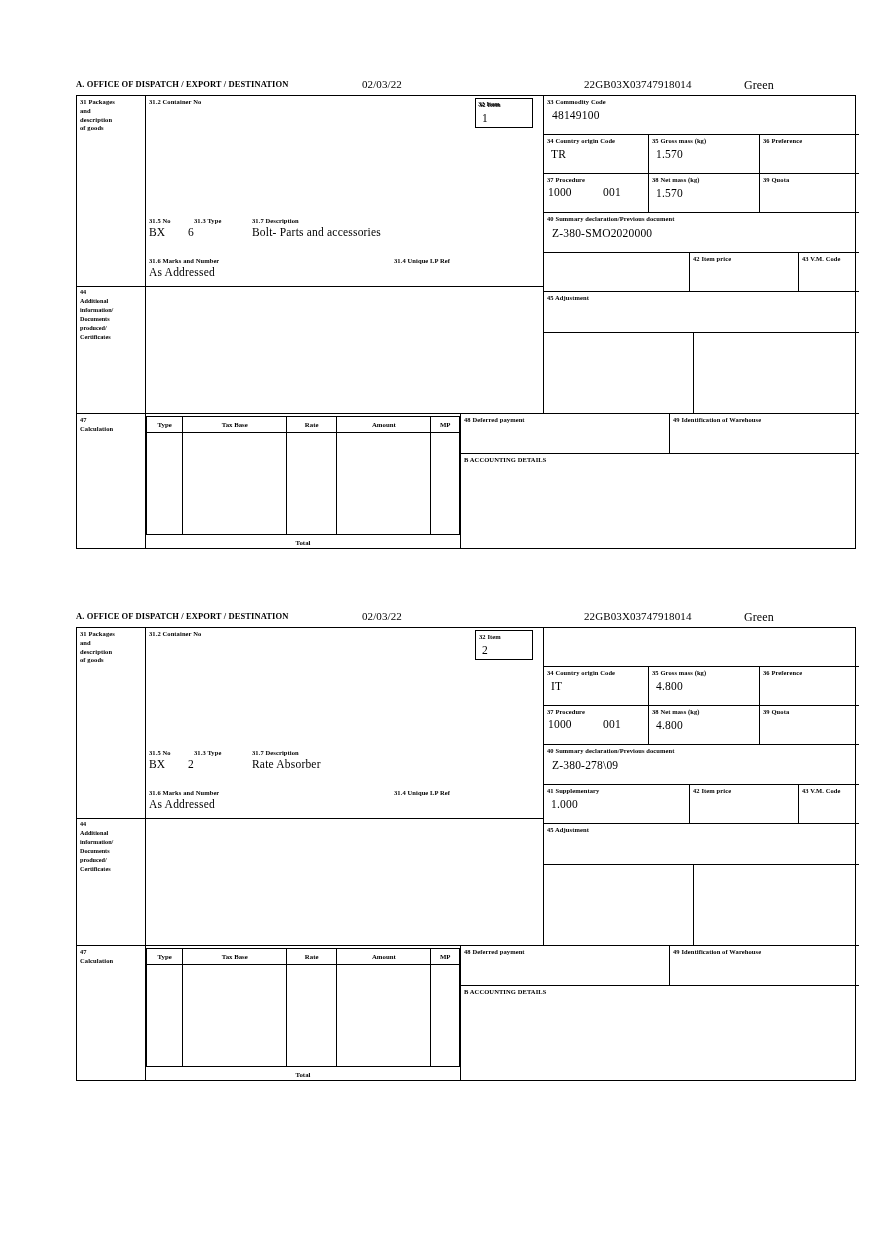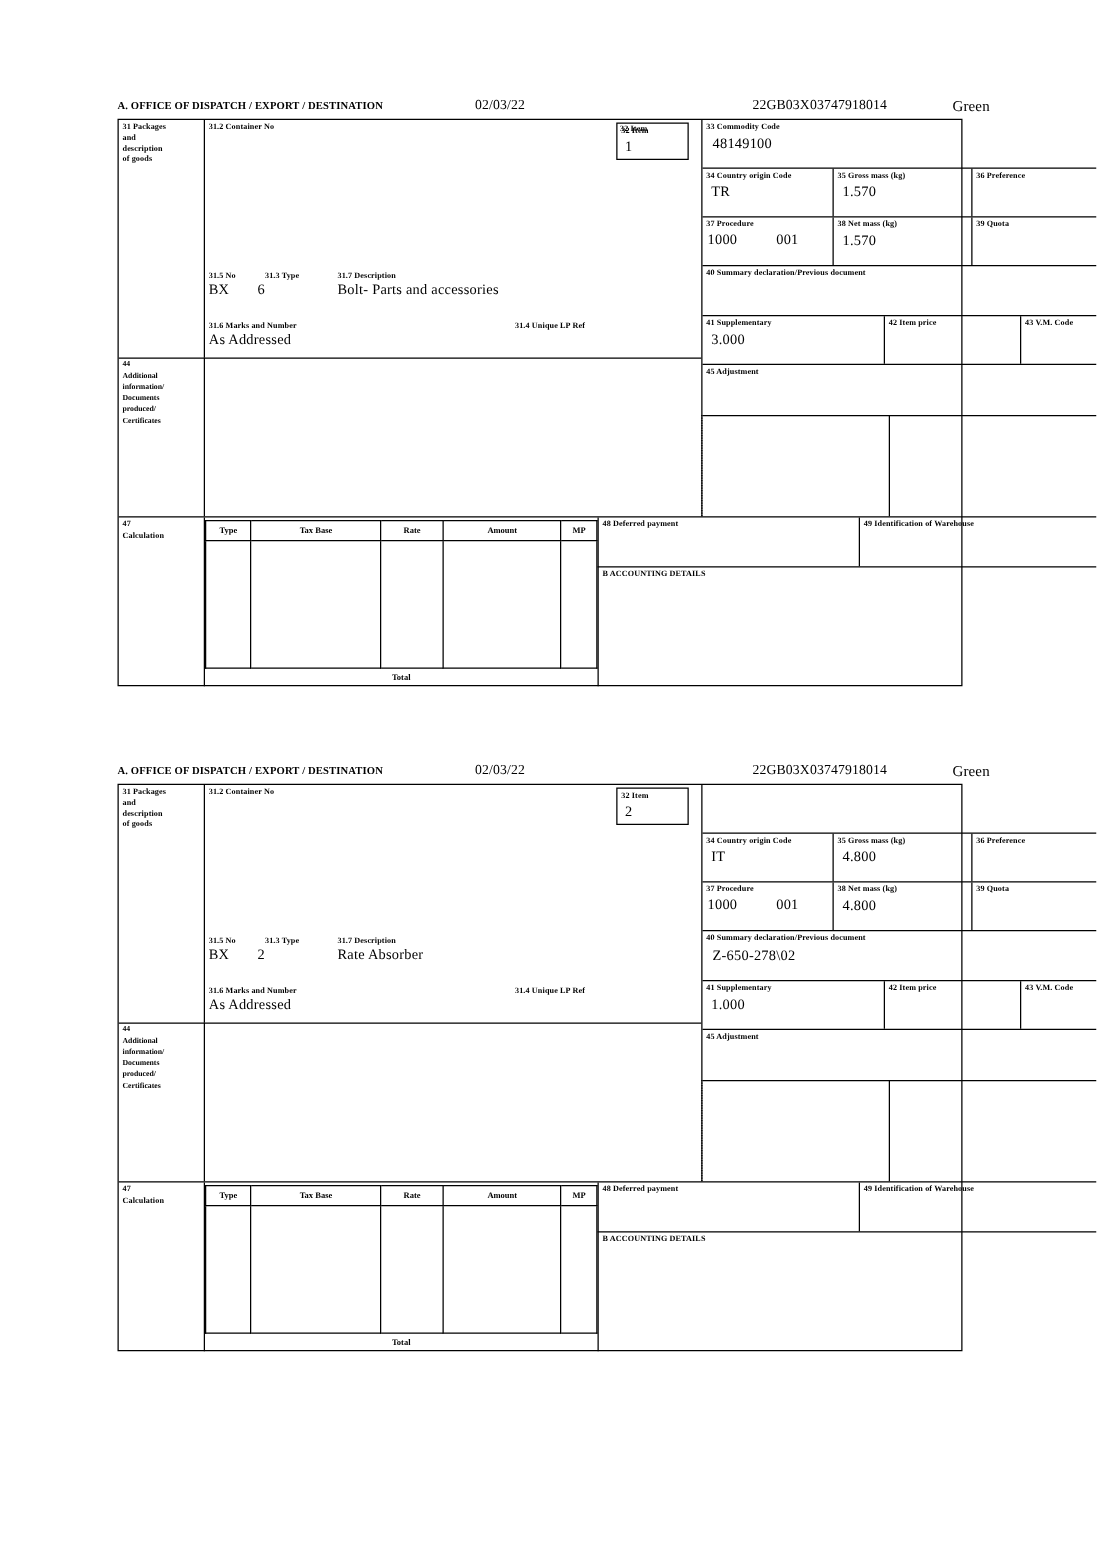--- a/index.html
+++ b/index.html
@@ -14,22 +14,22 @@
     color: #000000;
     position: relative;
   }
   .page {
     position: relative;
     width: 882px;
     height: 1250px;
   }
   .form {
     position: absolute;
-    left: 94px;
-    width: 676px;
+    left: 76px;
+    width: 780px;
   }
   .form-1 { top: 78px; }
   .form-2 { top: 610px; }
 
   
   .hdr {
     position: relative;
     height: 17px;
     font-size: 8.5px;
     font-weight: bold;
@@ -234,27 +234,24 @@
       </div>
       <div class="cell" style="left:682px;top:78px;width:0;height:38px;border-left:1px solid #000;"></div>
       <div class="cell pad" style="left:683px;top:78px;width:99px;height:38px;">
         <div class="lbl">39 Quota</div>
         <div class="val" style="padding-left:4px;padding-top:2px;"></div>
       </div>
       <div class="cell" style="left:467px;top:116px;width:315px;height:0;border-top:1px solid #000;"></div>
 
       <div class="cell pad" style="left:467px;top:117px;width:315px;height:39px;">
         <div class="lbl">40 Summary declaration/Previous document</div>
+        <div class="val" style="padding-left:5px;padding-top:3px;">Z-380-SMO2020000</div>
       </div>
       <div class="cell" style="left:467px;top:156px;width:315px;height:0;border-top:1px solid #000;"></div>
 
-      <div class="cell pad" style="left:467px;top:157px;width:145px;height:38px;">
-        <div class="lbl">41 Supplementary</div>
-        <div class="val" style="padding-left:4px;padding-top:2px;">3.000</div>
-      </div>
       <div class="cell" style="left:612px;top:157px;width:0;height:38px;border-left:1px solid #000;"></div>
       <div class="cell pad" style="left:613px;top:157px;width:108px;height:38px;">
         <div class="lbl">42 Item price</div>
         <div class="val" style="padding-left:4px;padding-top:2px;"></div>
       </div>
       <div class="cell" style="left:721px;top:157px;width:0;height:38px;border-left:1px solid #000;"></div>
       <div class="cell pad" style="left:722px;top:157px;width:60px;height:38px;">
         <div class="lbl">43 V.M. Code</div>
         <div class="val" style="padding-left:4px;padding-top:2px;"></div>
       </div>
@@ -409,21 +406,21 @@
       </div>
       <div class="cell" style="left:682px;top:78px;width:0;height:38px;border-left:1px solid #000;"></div>
       <div class="cell pad" style="left:683px;top:78px;width:99px;height:38px;">
         <div class="lbl">39 Quota</div>
         <div class="val" style="padding-left:4px;padding-top:2px;"></div>
       </div>
       <div class="cell" style="left:467px;top:116px;width:315px;height:0;border-top:1px solid #000;"></div>
 
       <div class="cell pad" style="left:467px;top:117px;width:315px;height:39px;">
         <div class="lbl">40 Summary declaration/Previous document</div>
-        <div class="val" style="padding-left:5px;padding-top:3px;">Z-650-278\02</div>
+        <div class="val" style="padding-left:5px;padding-top:3px;">Z-380-278\09</div>
       </div>
       <div class="cell" style="left:467px;top:156px;width:315px;height:0;border-top:1px solid #000;"></div>
 
       <div class="cell pad" style="left:467px;top:157px;width:145px;height:38px;">
         <div class="lbl">41 Supplementary</div>
         <div class="val" style="padding-left:4px;padding-top:2px;">1.000</div>
       </div>
       <div class="cell" style="left:612px;top:157px;width:0;height:38px;border-left:1px solid #000;"></div>
       <div class="cell pad" style="left:613px;top:157px;width:108px;height:38px;">
         <div class="lbl">42 Item price</div>

